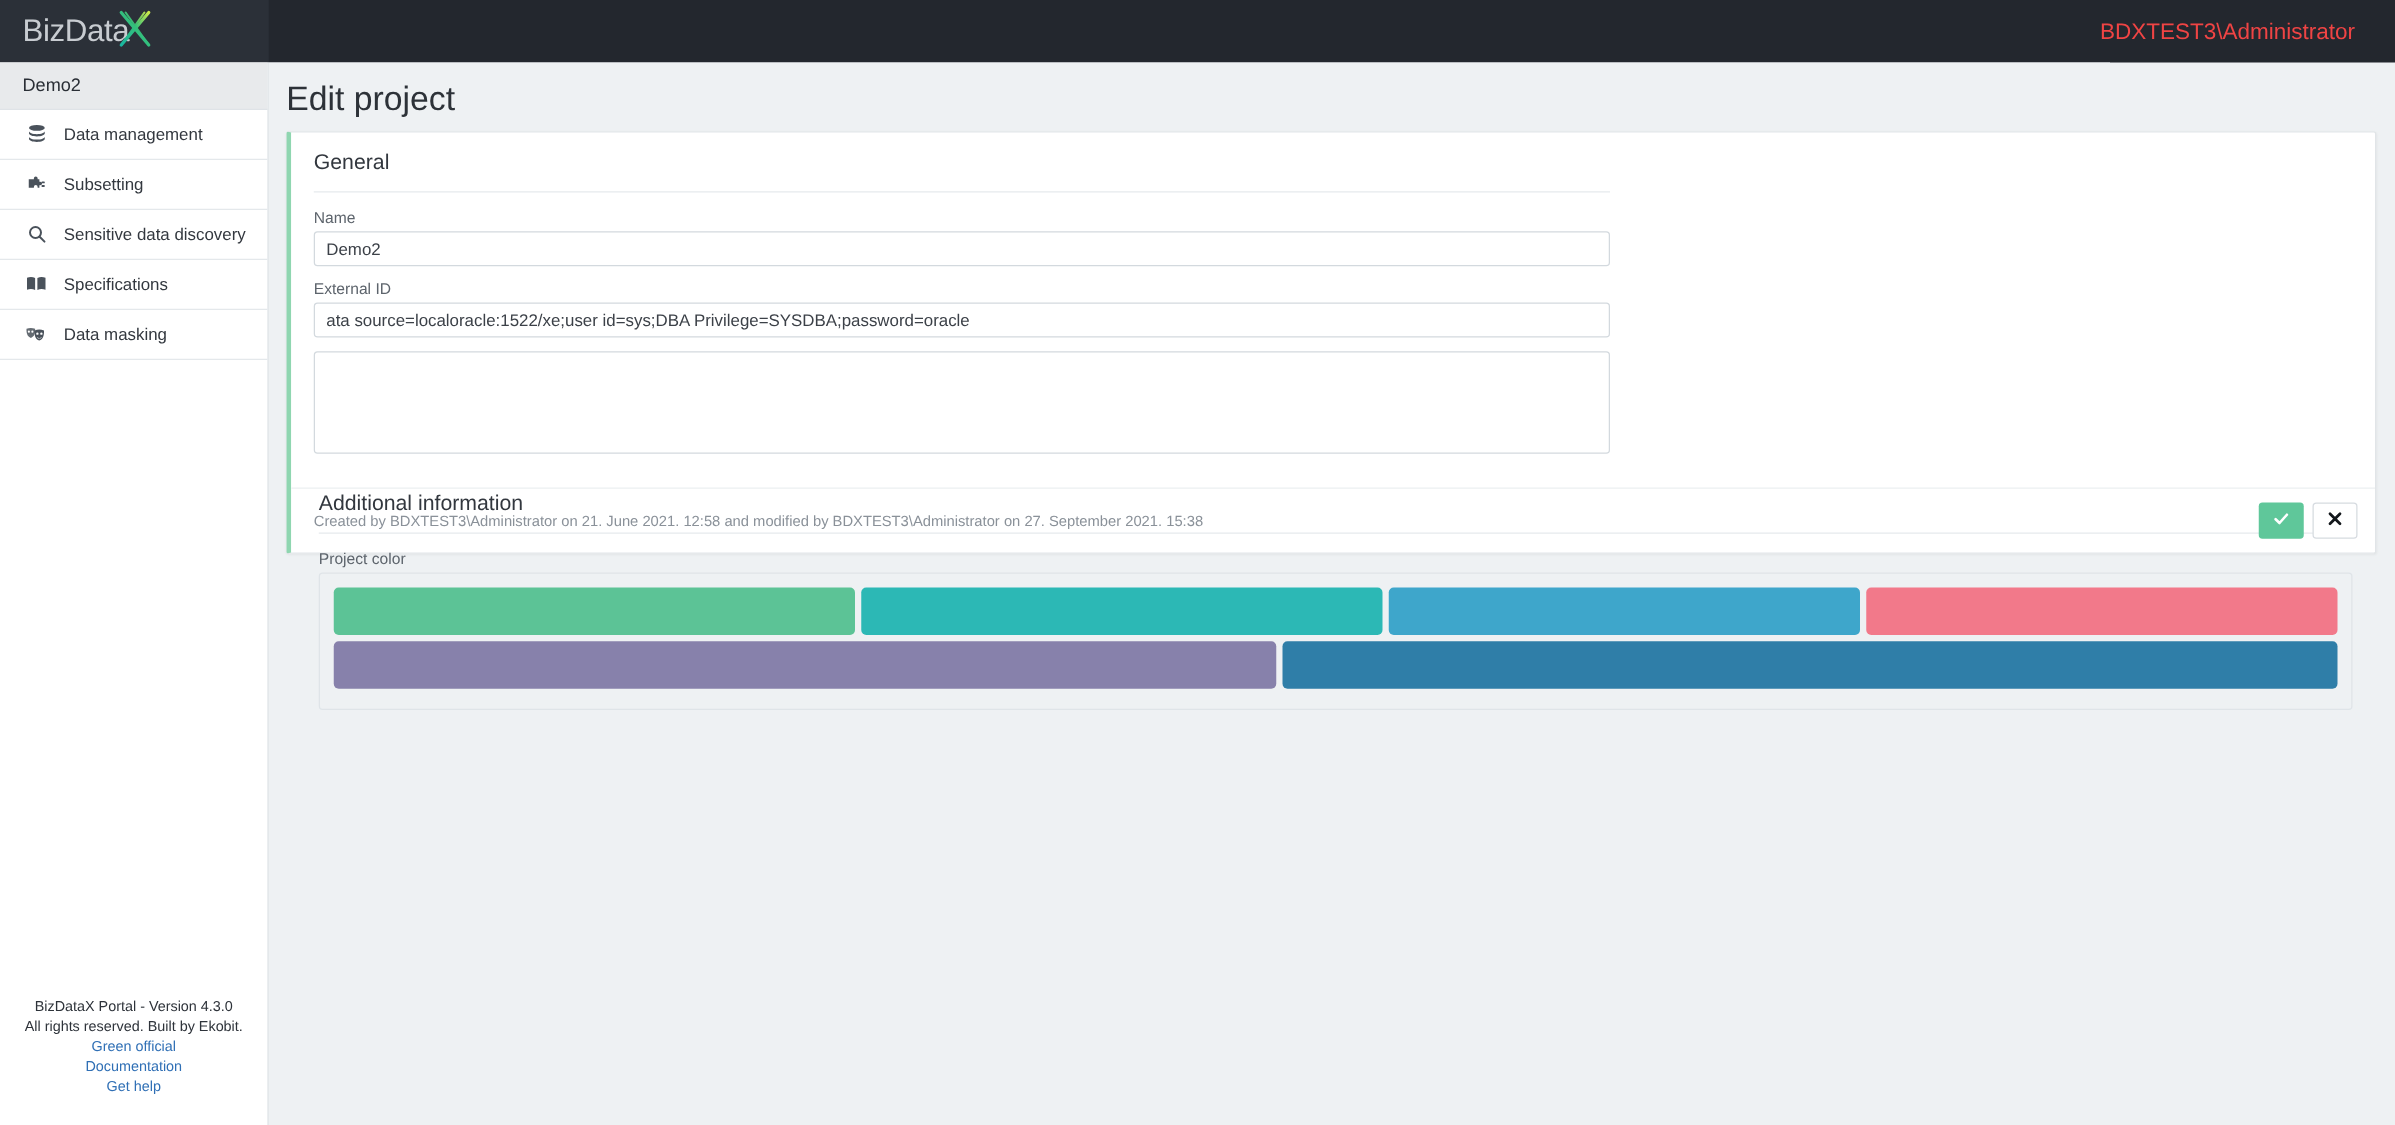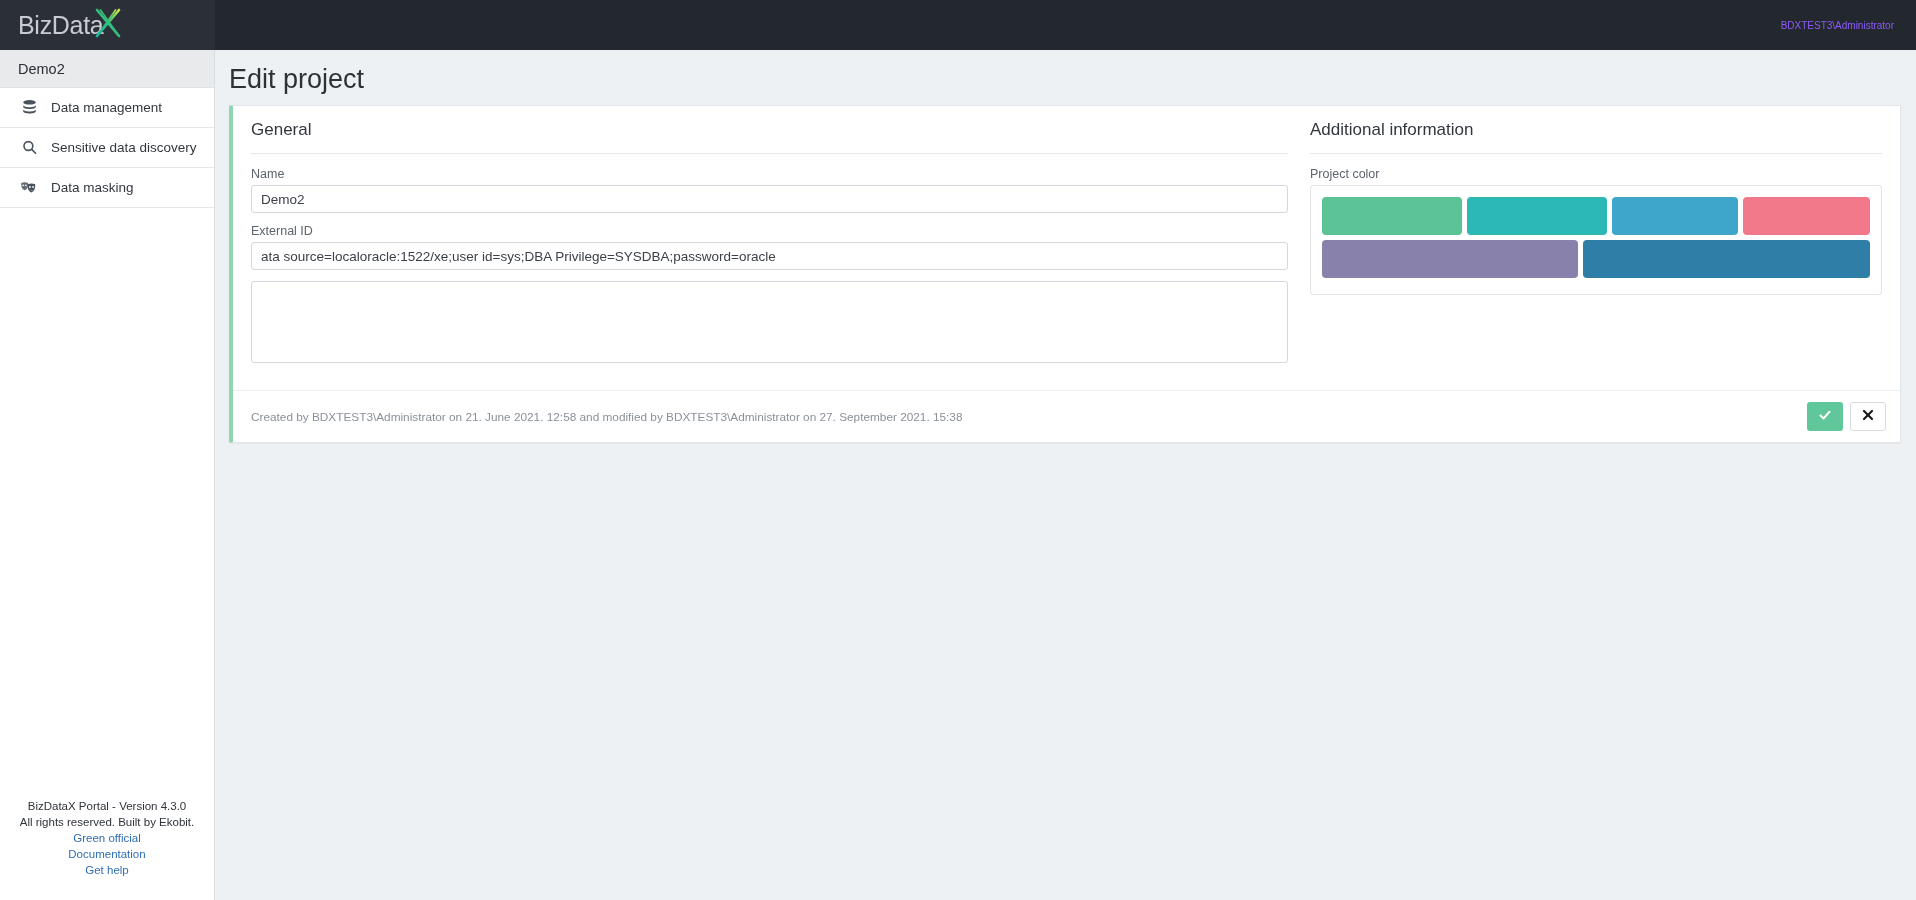--- a/index.html
+++ b/index.html
@@ -22,22 +22,22 @@
     display: flex; align-items: center;
     padding-left: 18px;
     background: #2b3038;
   }
   .logo-text {
     font-size: 25px; color: #c8ccd1; letter-spacing: -0.3px;
     font-family: "Liberation Sans", sans-serif; font-weight: 400;
   }
   .logo-x { margin-left: -12px; display:block; }
   .topbar-user {
-    margin-left: auto; padding-right: 22px;
-    color: #8b5cf6; font-size: 10px;
+    margin-left: auto; padding-right: 32px;
+    color: #ef4444; font-size: 18px;
   }
 
   
   .sidebar {
     position: absolute; top: 50px; left: 0;
     width: 215px; height: 850px;
     background: #fff;
     border-right: 1px solid #d8dde2;
   }
   .sidebar-project {
@@ -83,21 +83,21 @@
 
   .card {
     position: absolute; top: 55px; left: 14px;
     width: 1672px; height: 338px;
     background: #fff;
     border: 1px solid #e1e5e8;
     border-left: 4px solid #8fd6b0;
     border-radius: 2px;
     box-shadow: 0 1px 2px rgba(0,0,0,0.05);
   }
-  .card-inner { display: flex; height: 285px; }
+  .card-inner { display: flex; height: 285px; flex-direction: column; }
 
   .col-general { width: 1055px; padding: 14px 0 0 18px; }
   .col-additional { flex: 1; padding: 14px 18px 0 22px; }
 
   .section-title {
     font-size: 17px; color: #32373e; font-weight: 400;
     padding-bottom: 13px;
     border-bottom: 1px solid #e6eaed;
     margin-bottom: 13px;
   }
@@ -187,31 +187,50 @@
     <span class="nav-icon">
       <svg width="17" height="17" viewBox="0 0 17 17" fill="#4a525b">
         <ellipse cx="8.5" cy="3.3" rx="6.3" ry="2.3"></ellipse>
         <path d="M2.2 6.0 c0 1.27 2.82 2.3 6.3 2.3 s6.3-1.03 6.3-2.3 v1.8 c0 1.27-2.82 2.3-6.3 2.3 s-6.3-1.03-6.3-2.3 z"></path>
         <path d="M2.2 10.3 c0 1.27 2.82 2.3 6.3 2.3 s6.3-1.03 6.3-2.3 v1.9 c0 1.27-2.82 2.3-6.3 2.3 s-6.3-1.03-6.3-2.3 z"></path>
       </svg>
     </span>
     <span class="nav-label">Data management</span>
   </div>
 
+  <div class="nav-item">
+    <span class="nav-icon">
+      <svg width="17" height="17" viewBox="0 0 17 17" fill="#4a525b">
+        <path d="M2 4.3 h4.1 v-0.7 a1.5 1.5 0 0 1 3 0 v0.7 h1.4 v2.0 h0.7 a1.45 1.45 0 0 1 0 2.9 h-0.7 v2.0 h-1.4 v-0.7 a1.5 1.5 0 0 0 -3 0 v0.7 H2 z"></path>
+        <rect x="12.2" y="6.1" width="2.6" height="1.5" rx="0.5"></rect>
+        <rect x="12.2" y="9.0" width="2.6" height="1.5" rx="0.5"></rect>
+      </svg>
+    </span>
+    <span class="nav-label">Subsetting</span>
+  </div>
 
   <div class="nav-item">
     <span class="nav-icon">
       <svg width="17" height="17" viewBox="0 0 17 17" fill="none" stroke="#4a525b" stroke-width="1.6">
         <circle cx="7.4" cy="7.0" r="4.4"></circle>
         <line x1="10.7" y1="10.4" x2="14.6" y2="14.3" stroke-linecap="round"></line>
       </svg>
     </span>
     <span class="nav-label">Sensitive data discovery</span>
   </div>
 
+  <div class="nav-item">
+    <span class="nav-icon">
+      <svg width="18" height="17" viewBox="0 0 18 17" fill="#4a525b">
+        <path d="M1.6 3.2 c2.1-0.7 4.4-0.8 6.5 0.2 v9.6 c-2.1-1.0-4.4-0.9-6.5-0.2 z"></path>
+        <path d="M16.4 3.2 c-2.1-0.7-4.4-0.8-6.5 0.2 v9.6 c2.1-1.0 4.4-0.9 6.5-0.2 z"></path>
+      </svg>
+    </span>
+    <span class="nav-label">Specifications</span>
+  </div>
 
   <div class="nav-item">
     <span class="nav-icon">
       <svg width="18" height="17" viewBox="0 0 18 17" fill="#4a525b">
         <path d="M1.2 4.0 c2.3-0.9 4.6-0.9 6.9 0 c0.2 3.6-0.6 6.4-3.4 7.3 c-2.8-0.9-3.7-3.7-3.5-7.3 z" opacity="0.85"></path>
         <circle cx="3.1" cy="6.3" r="0.85" fill="#fff"></circle>
         <circle cx="5.9" cy="6.3" r="0.85" fill="#fff"></circle>
         <path d="M7.6 5.3 c2.5-1.0 5.1-1.0 7.6 0 c0.2 4.0-0.8 7.1-3.8 8.1 c-3.0-1.0-4.0-4.1-3.8-8.1 z"></path>
         <circle cx="9.9" cy="7.9" r="0.95" fill="#fff"></circle>
         <circle cx="13.1" cy="7.9" r="0.95" fill="#fff"></circle>

